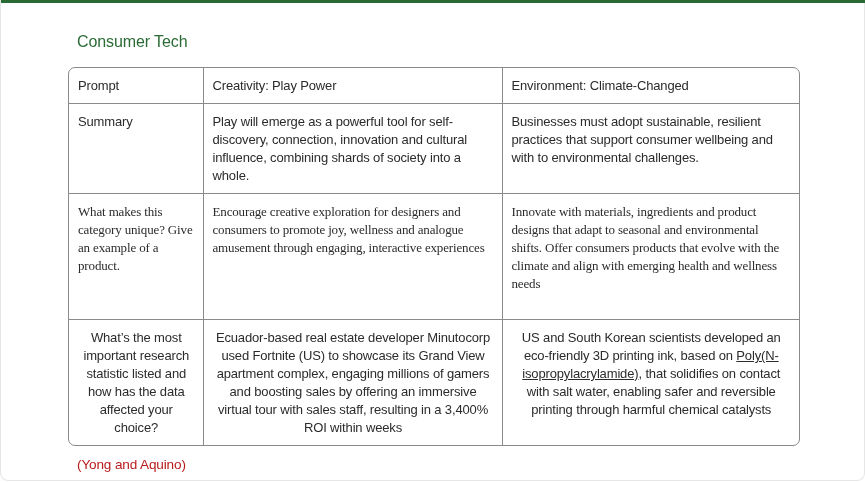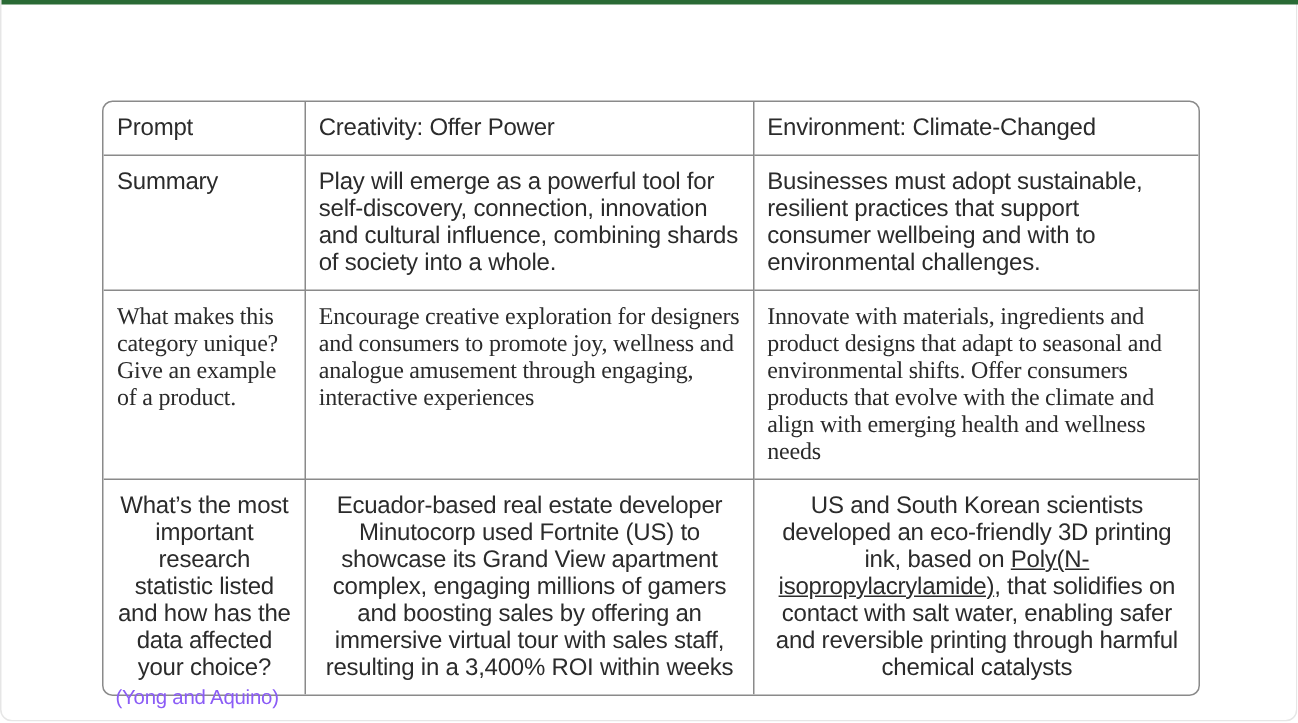--- a/index.html
+++ b/index.html
@@ -56,63 +56,64 @@
       table-layout: fixed;
     }
     col.c1 { width: 134px; }
     col.c2 { width: 299px; }
     col.c3 { width: 297px; }
     td {
       border-right: 1px solid #8a8a8a;
       border-bottom: 1px solid #8a8a8a;
       vertical-align: top;
       padding: 9px 8px 8px 9px;
-      font-size: 16px;
+      font-size: 13px;
       line-height: 18px;
       color: #2b2b2b;
       letter-spacing: -0.15px;
     }
     td:last-child { border-right: none; }
     tr:last-child td { border-bottom: none; }
     tr.hdr td { height: 16px; }
     tr.r1 td { height: 72px; }
     tr.r2 td { height: 108px; font-family: Liberation Serif, serif; }
     tr.r3 td { height: 108px; text-align: center; }
     .link {
       text-decoration: underline;
       color: #2b2b2b;
       cursor: pointer;
     }
     .footnote {
       position: absolute;
       left: 76px;
       top: 457px;
       font-size: 13.6px;
-      color: #8b5cf6;
+      color: #b91c1c;
       letter-spacing: -0.15px;
     }
   </style>
 </head>
 <body>
 
 <div class="card">
   <div class="topbar" style="background: rgb(42, 106, 53);"></div>
 
+  <h2 class="title" style="color: rgb(42, 106, 53);">Consumer Tech</h2>
 
   <div class="tbl-wrap">
     <table>
       <colgroup>
           <col class="c1">
           <col class="c2">
           <col class="c3">
         </colgroup>
       <tbody>
           <tr class="hdr">
         <td>Prompt</td>
-        <td>Creativity: Offer Power</td>
+        <td>Creativity: Play Power</td>
         <td>Environment: Climate-Changed</td>
       </tr>
       <tr class="r1">
         <td>Summary</td>
         <td>Play will emerge as a powerful tool for self-discovery, connection, innovation and cultural influence, combining shards of society into a whole.</td>
         <td>Businesses must adopt sustainable, resilient practices that support consumer wellbeing and with to environmental challenges.</td>
       </tr>
       <tr class="r2">
         <td>What makes this category unique? Give an example of a product.</td>
         <td>Encourage creative exploration for designers and consumers to promote joy, wellness and analogue amusement through engaging, interactive experiences</td>

